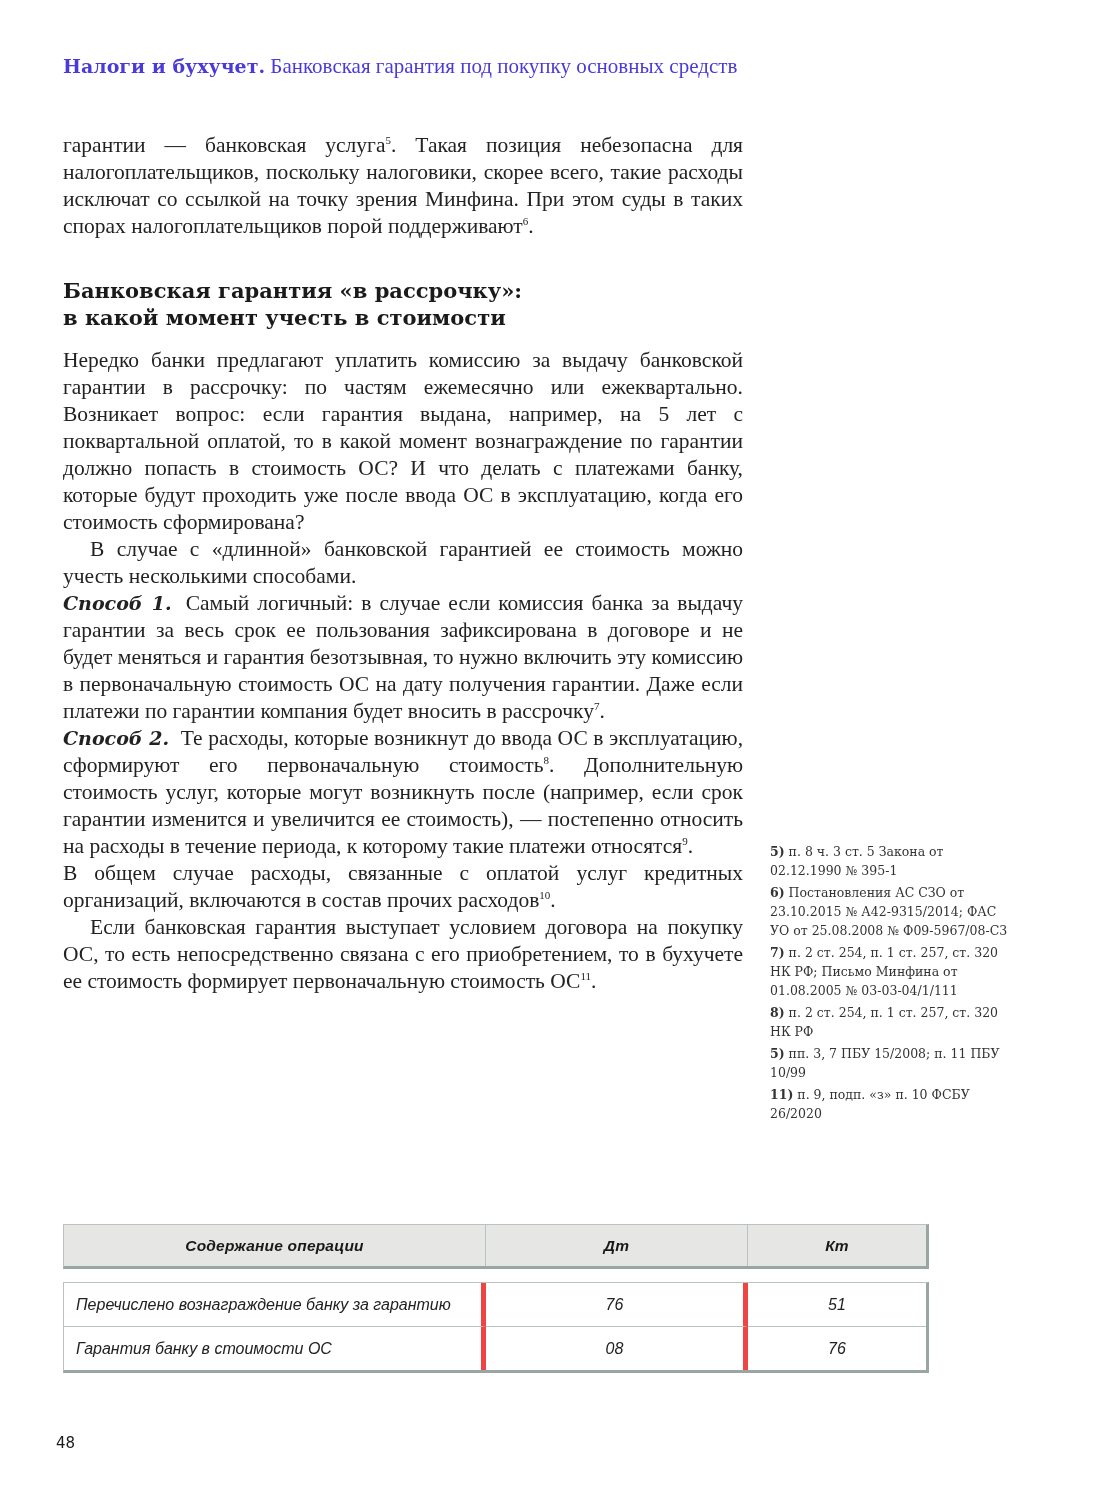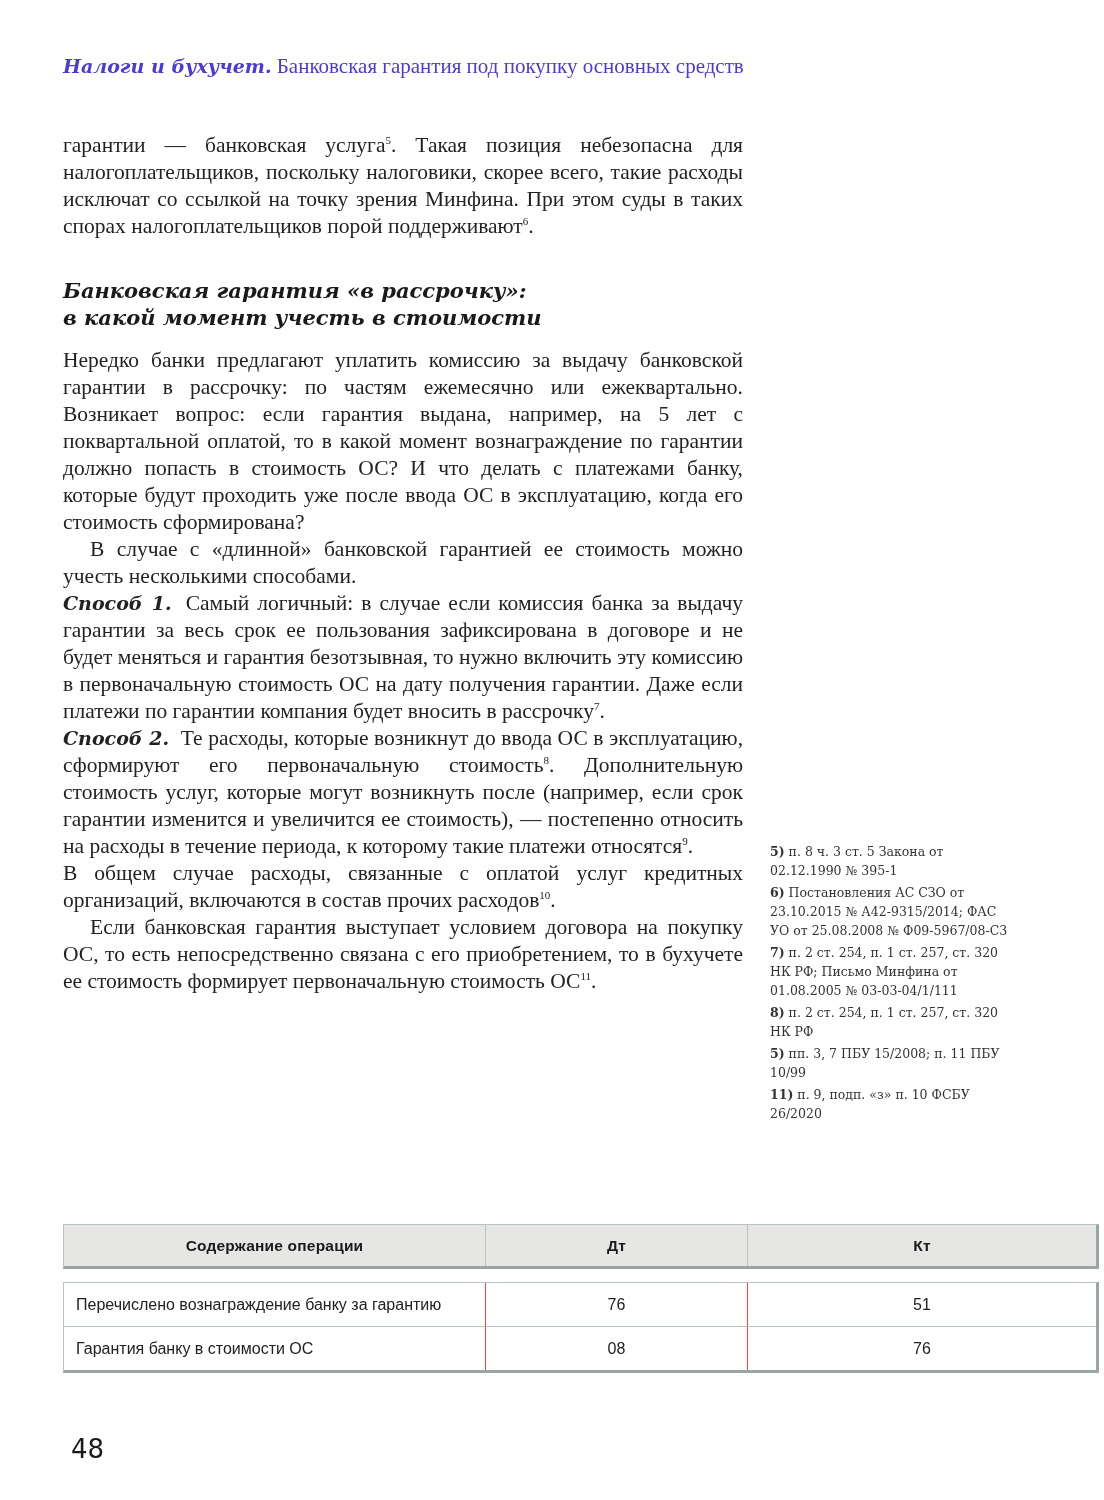--- a/index.html
+++ b/index.html
@@ -6,71 +6,71 @@
     body {
       width: 1104px; height: 1500px; position: relative; overflow: hidden;
       font-family: "DejaVu Serif", "Liberation Serif", serif;
       color: #1e1e1e;
     }
     .running-head {
       position: absolute; left: 63px; top: 54px;
       font-family: "Liberation Serif", serif;
       font-size: 21px; color: #4a3adb; white-space: nowrap;
     }
-    .running-head .rh-section { font-weight: bold; font-family: "DejaVu Serif", serif; font-size: 19px; font-style: italic; }
+    .running-head .rh-section { font-weight: bold; font-family: "DejaVu Serif", serif; font-size: 19px; }
     .main {
       position: absolute; left: 63px; top: 132px; width: 680px;
       font-family: "Liberation Serif", serif;
       font-size: 21.5px; line-height: 27px; color: #222;
     }
     .main p { margin: 0; text-align: justify; text-align-last: left; }
     .main p.indent { text-indent: 27px; }
     .main sup { font-size: 11px; line-height: 0; vertical-align: 8px; }
     h2 {
       font-family: "DejaVu Serif", serif; font-weight: bold;
-      font-size: 21px; line-height: 27px; margin: 0; color: #1a1a1a; font-style: italic;
+      font-size: 21px; line-height: 27px; margin: 0; color: #1a1a1a;
     }
     .h-block-1 { margin-top: 37px; margin-bottom: 16px; }
     .h-block-2 { margin-top: 36px; margin-bottom: 14px; }
     .method { margin-top: 27px; }
     .method .method-label { font-weight: bold; font-style: italic; font-family: "DejaVu Serif", serif; font-size: 19px; margin-right: 6px; }
     .footnotes {
       position: absolute; left: 770px; top: 842px; width: 240px;
       font-family: "DejaVu Serif", serif; font-size: 12.5px; line-height: 19px; color: #333;
     }
     .footnote { margin-bottom: 3px; }
     .footnote .fn-num { font-weight: bold; }
-    .table-wrap { position: absolute; left: 63px; top: 1224px; width: 1036px; }
+    .table-wrap { position: absolute; left: 63px; top: 1224px; width: 866px; font-style: italic; }
     .tbl-head, .tbl-body {
       display: grid; grid-template-columns: 422px 262px 1fr;
       border: 1px solid #b9c3c1;
       border-bottom: 3px solid #9aa6a4;
       border-right: 3px solid #9aa6a4;
       font-family: "Liberation Sans", sans-serif;
     }
     .tbl-head { background: #e6e6e5; height: 41px; }
     .tbl-head .th {
       display: flex; align-items: center; justify-content: center;
       font-weight: bold; font-size: 15.5px; color: #1a1a1a;
       border-right: 1px solid #b9c3c1; letter-spacing: 0.2px;
     }
     .tbl-head .th:last-child { border-right: none; }
     .tbl-body { margin-top: 13px; background: #ffffff; }
     .tbl-body .td {
       height: 43px; display: flex; align-items: center;
       font-size: 16px; color: #222;
-      border-right: 1px solid #ef4444; border-bottom: 1px solid #b9c3c1;
+      border-right: 5px solid #ef4444; border-bottom: 1px solid #b9c3c1;
     }
     .tbl-body .td.text { padding-left: 12px; }
     .tbl-body .td.num { justify-content: center; }
     .tbl-body .td.last-col { border-right: none; }
     .tbl-body .td.last-row { border-bottom: none; }
     .page-number {
-      position: absolute; left: 71px; top: 1434px;
-      font-family: "DejaVu Sans", sans-serif; font-size: 26px; color: #1a1a1a;
+      position: absolute; left: 56px; top: 1434px;
+      font-family: "DejaVu Sans", sans-serif; font-size: 15px; color: #1a1a1a;
     }
   </style>
 </head>
 <body>
 
 <div class="running-head">
   <span class="rh-section">Налоги и бухучет.</span>
   <span>Банковская гарантия под покупку основных средств</span>
 </div>
 

